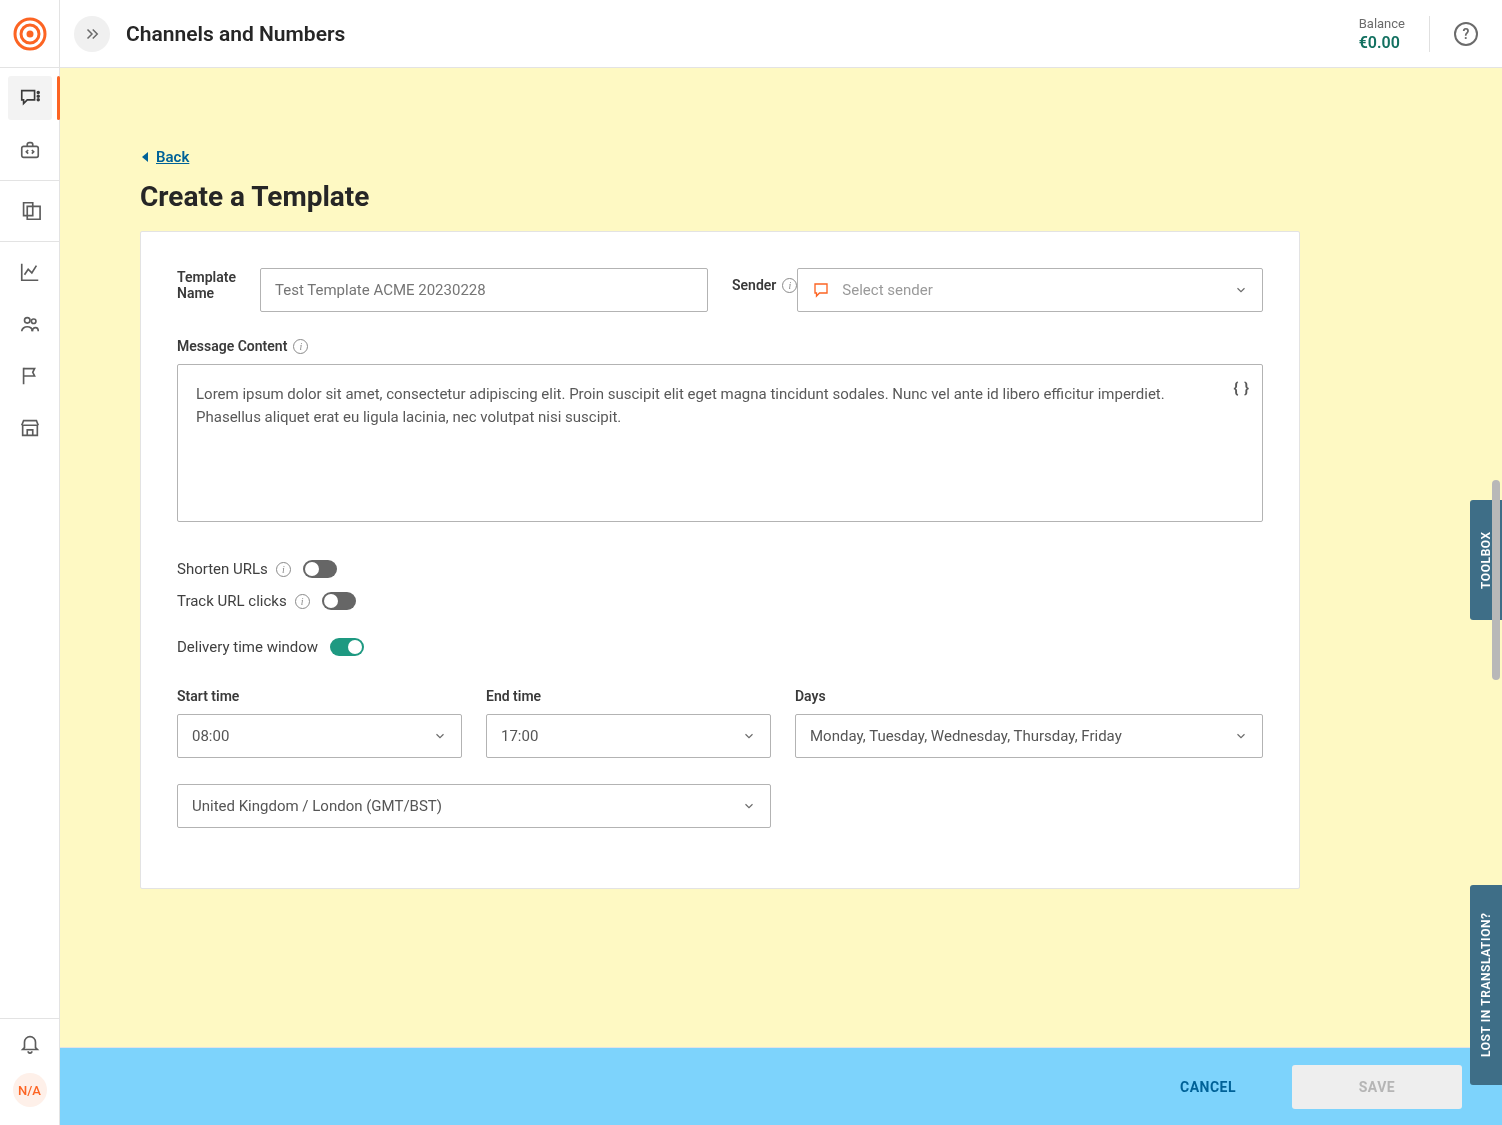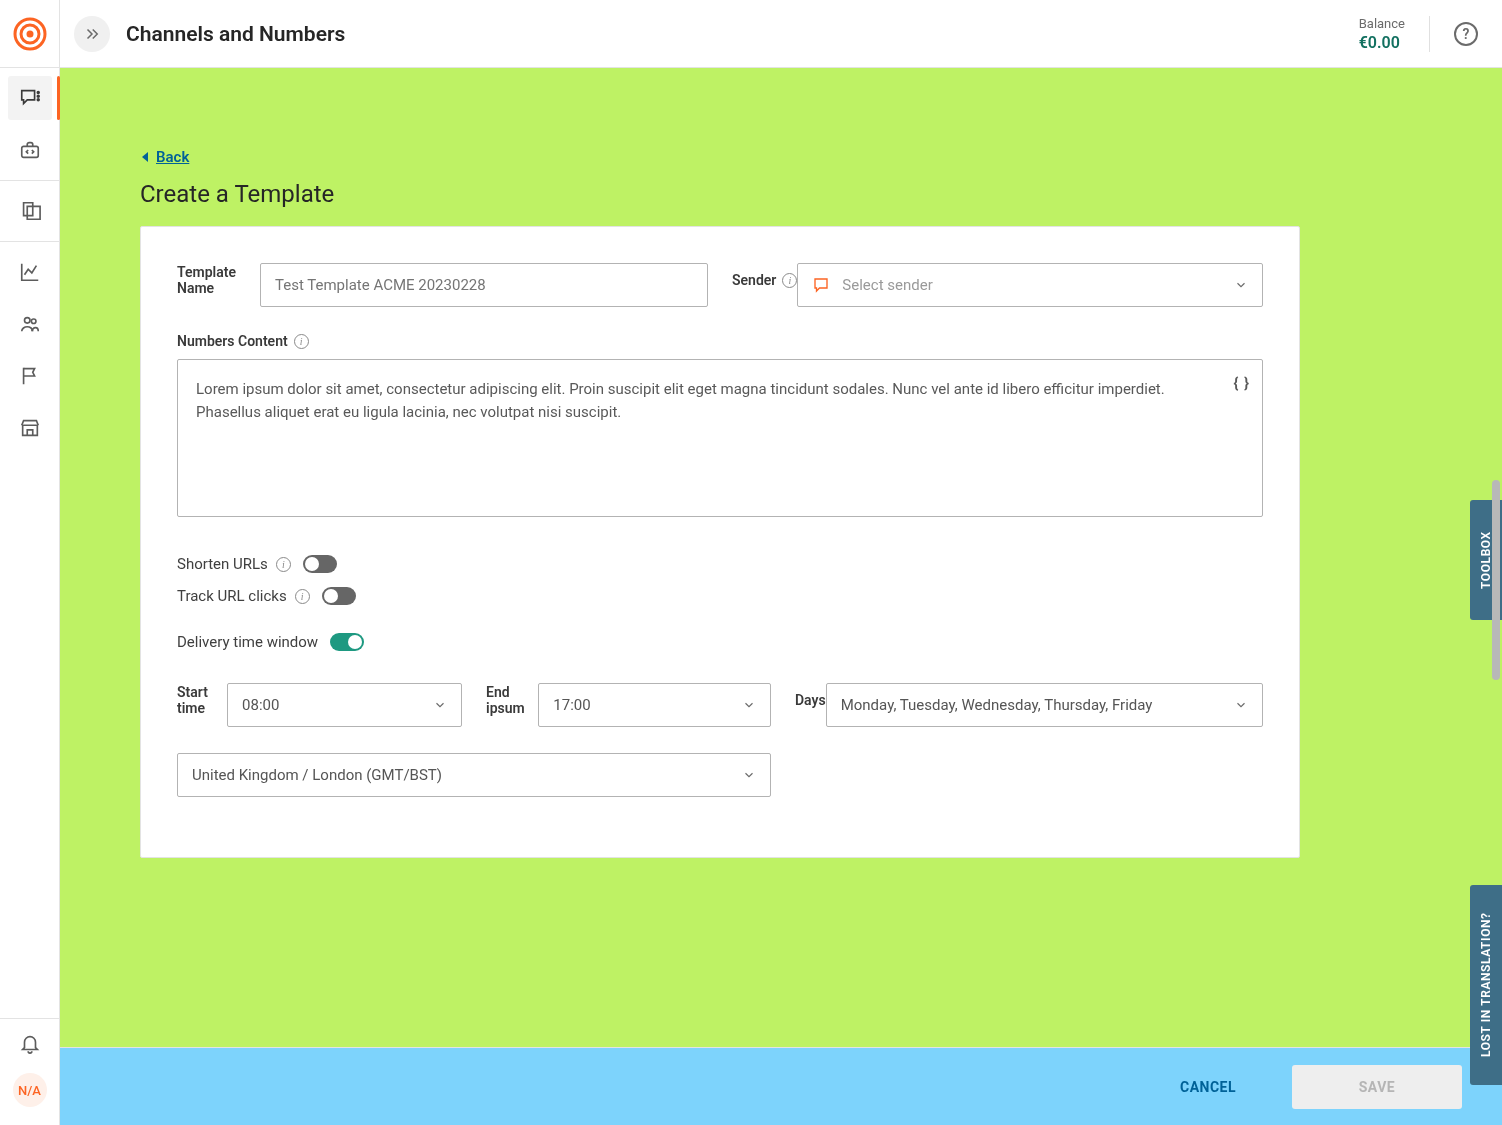--- a/index.html
+++ b/index.html
@@ -112,37 +112,37 @@
       width: 24px; height: 24px;
       border: 2px solid #6b6b6b; border-radius: 50%;
       display: flex; align-items: center; justify-content: center;
       color: #6b6b6b; font-size: 14px; font-weight: 600;
     }
 
     
     .main {
       position: absolute;
       left: 60px; right: 0; top: 68px; bottom: 0;
-      background: #bef264;
+      background: #fef9c3;
       overflow: auto;
     }
     .content-wrap {
       max-width: 1280px;
       margin: 0;
       padding: 80px 40px 0 80px;
     }
     .back-link {
       display: inline-flex; align-items: center; gap: 6px;
       color: #006298;
       font-weight: 600; font-size: 15px; cursor: pointer;
       text-decoration: underline;
       margin-bottom: 14px;
     }
     .page-title {
-      font-size: 24px; font-weight: 400; margin-bottom: 18px;
+      font-size: 28px; font-weight: 700; margin-bottom: 18px;
     }
 
     .card {
       background: #fff;
       border: 1px solid #e3e3e3;
       padding: 36px 36px 60px;
       border-radius: 2px;
     }
 
     .row { display: flex; gap: 24px; }
@@ -215,21 +215,21 @@
     .toggle::after {
       content: ""; position: absolute; top: 2px; left: 2px;
       width: 14px; height: 14px; border-radius: 50%;
       background: #fff;
     }
     .toggle.on { background: #1e9981; }
     .toggle.on::after { left: auto; right: 2px; }
 
     .time-section { margin-top: 32px; }
     .time-row { display: flex; gap: 24px; }
-    .time-col { display: flex; flex-direction: row; }
+    .time-col { display: flex; flex-direction: column; }
     .time-col.small { width: 285px; }
     .time-col.wide { flex: 1; }
     .tz-row { margin-top: 26px; }
 
     
     .footer {
       position: absolute;
       left: 60px; right: 0; bottom: 0;
       height: 78px;
       background: #7dd3fc;
@@ -402,21 +402,21 @@
             <span class="placeholder">Select sender</span>
             <svg class="chev" width="14" height="14" viewBox="0 0 24 24" fill="none" stroke="#6b6b6b" stroke-width="2">
                 <path d="M6 9l6 6 6-6"></path>
               </svg>
           </div>
         </div>
       </div>
 
       <div class="msg-wrap">
         <label class="fld-label">
-          <span>Numbers Content</span>
+          <span>Message Content</span>
           <span class="info-dot">i</span>
         </label>
         <div class="textarea-wrap">
           <div class="text">Lorem ipsum dolor sit amet, consectetur adipiscing elit. Proin suscipit elit eget magna tincidunt sodales. Nunc vel ante id libero efficitur imperdiet. Phasellus aliquet erat eu ligula lacinia, nec volutpat nisi suscipit.</div>
           <div class="braces-icn">{ }</div>
         </div>
       </div>
 
       <div class="toggle-row">
         <span class="lbl">
@@ -444,21 +444,21 @@
           <div class="time-col small">
             <label class="fld-label">Start time</label>
             <div class="select">
               <span class="value">08:00</span>
               <svg class="chev" width="14" height="14" viewBox="0 0 24 24" fill="none" stroke="#6b6b6b" stroke-width="2">
                   <path d="M6 9l6 6 6-6"></path>
                 </svg>
             </div>
           </div>
           <div class="time-col small">
-            <label class="fld-label">End ipsum</label>
+            <label class="fld-label">End time</label>
             <div class="select">
               <span class="value">17:00</span>
               <svg class="chev" width="14" height="14" viewBox="0 0 24 24" fill="none" stroke="#6b6b6b" stroke-width="2">
                   <path d="M6 9l6 6 6-6"></path>
                 </svg>
             </div>
           </div>
           <div class="time-col wide">
             <label class="fld-label">Days</label>
             <div class="select">

